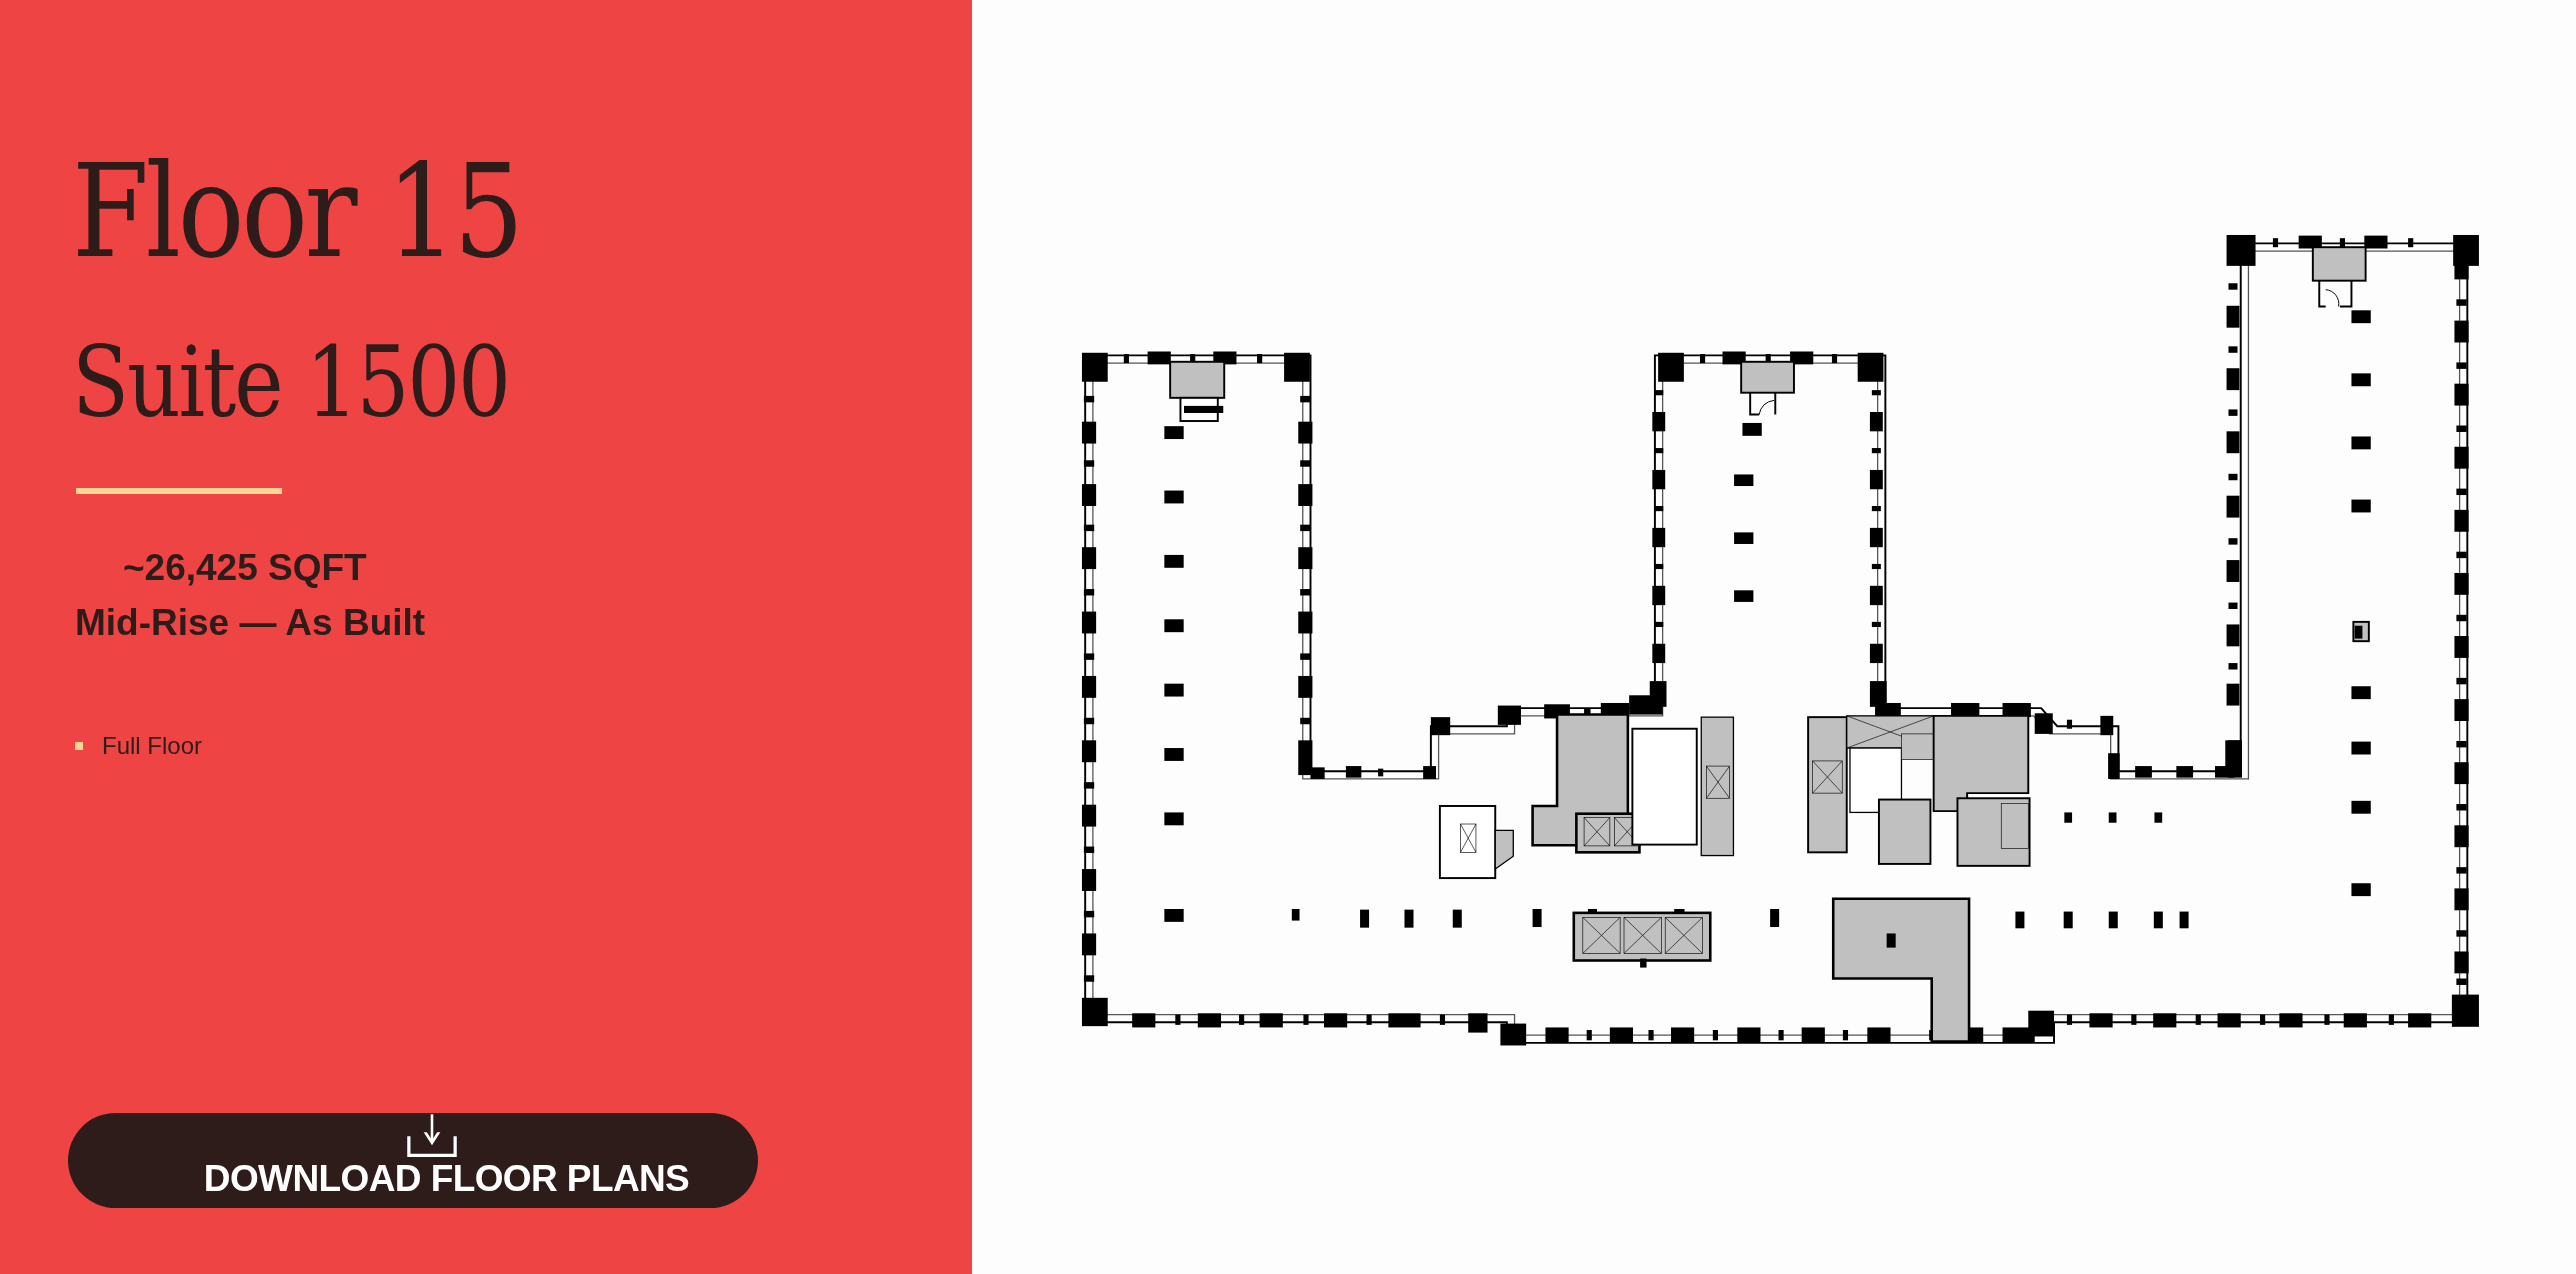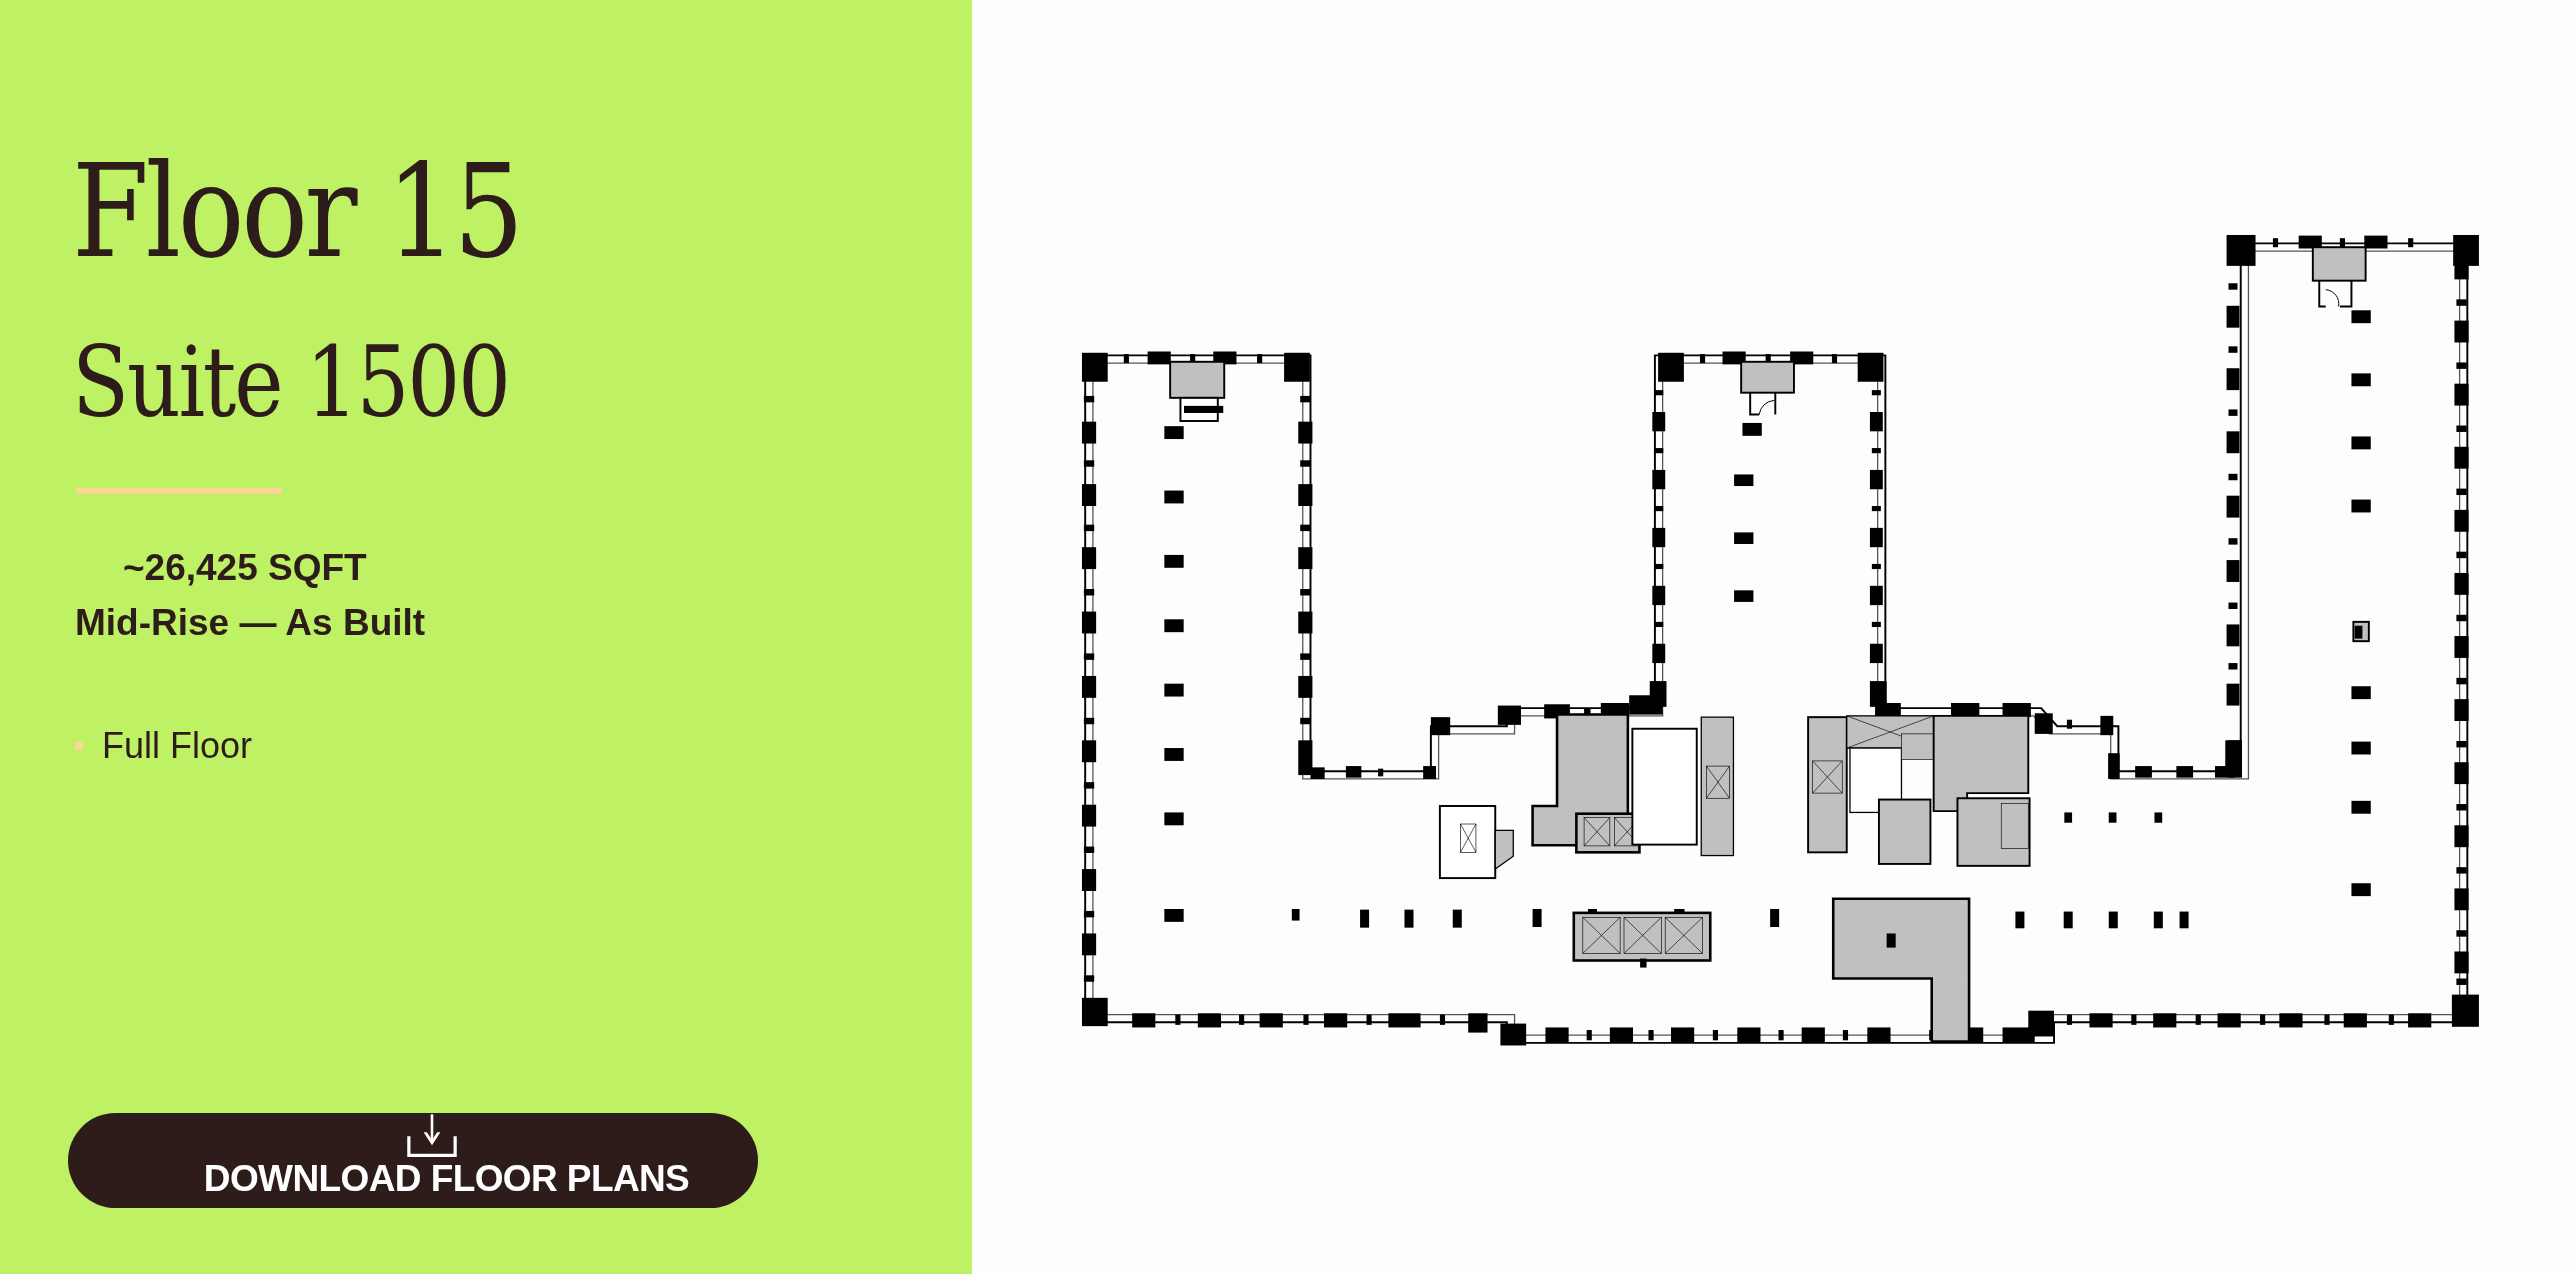--- a/index.html
+++ b/index.html
@@ -4,21 +4,21 @@
 <style>
   html, body { margin: 0; padding: 0; }
   body {
     width: 2576px; height: 1274px; position: relative; overflow: hidden;
     background: #FDFDFD;
     font-family: "Liberation Sans", sans-serif;
     color: #2E1C1B;
   }
   .left-panel {
     position: absolute; left: 0; top: 0; width: 972px; height: 1274px;
-    background: #bef264;
+    background: #ef4444;
   }
   .floor-title {
     position: absolute; left: 72px; top: 147px;
     font-family: "DejaVu Serif", serif; font-weight: 200;
     font-size: 129px; line-height: 1; letter-spacing: -3.9px;
     transform: scaleX(0.86); transform-origin: left top;
     color: #2E1C1B; margin: 0; white-space: nowrap;
     -webkit-text-stroke: 0;
   }
   .suite-title {
@@ -38,21 +38,21 @@
     font-size: 37px; line-height: 1; color: #2E1C1B; white-space: nowrap; margin-left: 48px;
   }
   .subtype {
     position: absolute; left: 75px; top: 604px;
     font-family: Liberation Sans, sans-serif; font-weight: 700;
     font-size: 37px; line-height: 1; color: #2E1C1B; white-space: nowrap;
   }
   .features { position: absolute; left: 75px; top: 720px; margin: 0; padding: 0; list-style: none; }
   .features li {
     display: flex; align-items: center; height: 52px;
-    font-family: "Liberation Sans", sans-serif; font-size: 36px; color: #2E1C1B;
+    font-family: "Liberation Sans", sans-serif; font-size: 24px; color: #2E1C1B;
   }
   .features .bullet {
     width: 7.7px; height: 7.7px; background: #FFD596; margin-right: 19.3px; flex: 0 0 auto;
   }
   .download-btn {
     position: absolute; left: 68px; top: 1113px; width: 690px; height: 95px;
     border-radius: 48px; background: #2E1C1B; border: none; cursor: pointer;
     display: flex; align-items: center; padding: 0 0 0 67px; box-sizing: border-box; flex-direction: column;
   }
   .download-btn .dl-icon { width: 58px; height: 45px; margin-right: 30px; display: block; }

